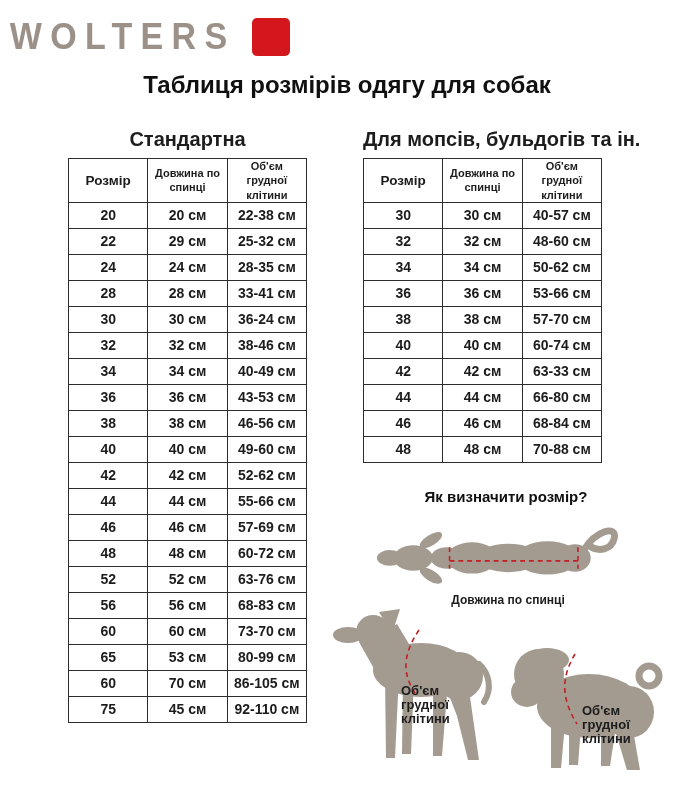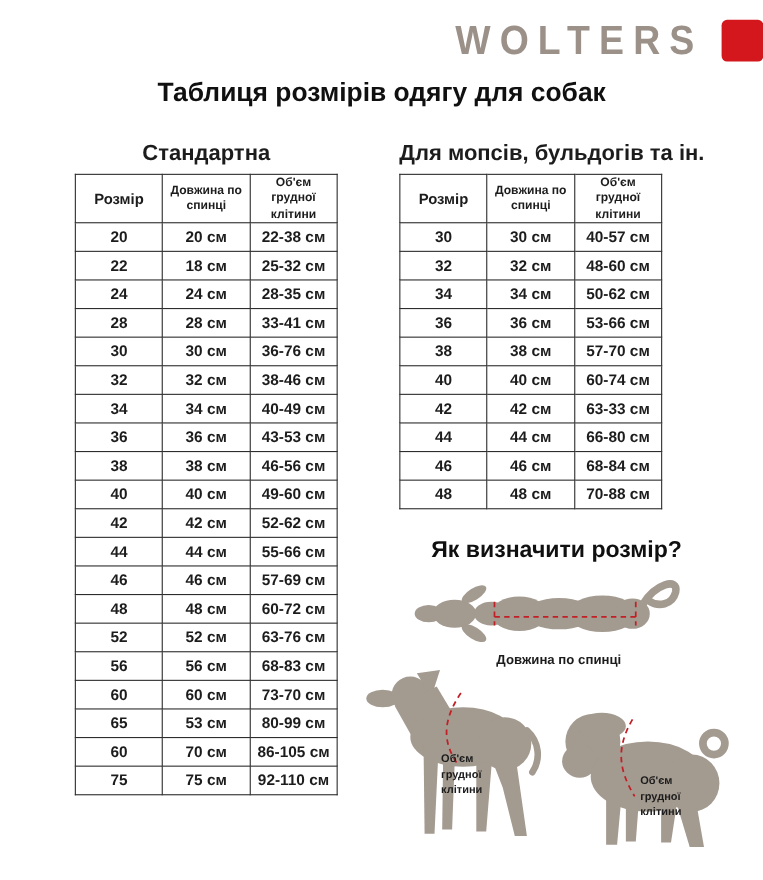--- a/index.html
+++ b/index.html
@@ -3,21 +3,21 @@
 <meta charset="utf-8">
 <style>
   html,body{margin:0;padding:0;background:#ffffff;}
   body{
     width:694px;height:800px;position:relative;overflow:hidden;
     font-family:"Liberation Sans", sans-serif;color:#1c1c1c;
   }
   .abs{position:absolute;}
 
   
-  .logo-row{top:16px;left:0;width:694px;display:flex;justify-content:flex-end;align-items:center;gap:7px;}
+  .logo-row{top:16px;left:0;width:694px;display:flex;justify-content:flex-start;align-items:center;gap:7px;}
   .logo-text{
     font-size:37px;font-weight:bold;color:#9b9189;letter-spacing:9px;
     transform:scaleX(.92);transform-origin:center;white-space:nowrap;
   }
   .logo-square{width:38px;height:38px;background:#d4161d;border-radius:5px;}
 
   .main-title{top:71px;left:0;width:694px;text-align:center;font-size:24px;font-weight:bold;color:#101010;}
 
   
   .size-block{width:239px;}
@@ -27,23 +27,23 @@
   table.size-table{border-collapse:collapse;width:239px;table-layout:fixed;}
   .size-table th,.size-table td{
     border:1px solid #2d2d2d;text-align:center;vertical-align:middle;
     font-weight:bold;color:#1c1c1c;background:#fff;
   }
   .size-table th{font-size:11px;height:39px;line-height:1.3;padding:0 6px;}
   .size-table th.col-size{font-size:13.5px;}
   .size-table td{font-size:14px;height:25px;padding:0;}
 
   
-  .guide-title{left:348px;top:488px;width:316px;text-align:center;font-size:21px;font-weight:bold;color:#101010;}
+  .guide-title{left:348px;top:488px;width:316px;text-align:center;font-size:15px;font-weight:bold;color:#101010;}
   .back-label{left:398px;top:593px;width:220px;text-align:center;font-size:12px;font-weight:bold;}
-  .chest-label{font-size:10px;font-weight:bold;line-height:14px;white-space:pre-line;}
+  .chest-label{font-size:13px;font-weight:bold;line-height:14px;white-space:pre-line;}
   .chest-label-1{left:401px;top:684px;}
   .chest-label-2{left:582px;top:704px;}
 
   .dog-fill{fill:#a39a90;}
   .dog-stroke{stroke:#a39a90;fill:none;stroke-linecap:round;}
   .measure{stroke:#c22026;fill:none;stroke-width:1.6;stroke-dasharray:5 4;}
 </style>
 </head>
 <body>
 
@@ -65,37 +65,37 @@
       </tr>
     </thead>
     <tbody>
         <tr>
           <td>20</td>
           <td>20 см</td>
           <td>22-38 см</td>
         </tr>
         <tr>
           <td>22</td>
-          <td>18 см</td>
+          <td>29 см</td>
           <td>25-32 см</td>
         </tr>
         <tr>
           <td>24</td>
           <td>24 см</td>
           <td>28-35 см</td>
         </tr>
         <tr>
           <td>28</td>
           <td>28 см</td>
           <td>33-41 см</td>
         </tr>
         <tr>
           <td>30</td>
           <td>30 см</td>
-          <td>36-76 см</td>
+          <td>36-24 см</td>
         </tr>
         <tr>
           <td>32</td>
           <td>32 см</td>
           <td>38-46 см</td>
         </tr>
         <tr>
           <td>34</td>
           <td>34 см</td>
           <td>40-49 см</td>
@@ -155,21 +155,21 @@
           <td>53 см</td>
           <td>80-99 см</td>
         </tr>
         <tr>
           <td>60</td>
           <td>70 см</td>
           <td>86-105 см</td>
         </tr>
         <tr>
           <td>75</td>
-          <td>75 см</td>
+          <td>45 см</td>
           <td>92-110 см</td>
         </tr>
       </tbody>
   </table>
 </div>
 
 <div class="abs size-block block-pug">
   <div class="table-title">Для мопсів, бульдогів та ін.</div>
   <table class="size-table">
     <thead>

